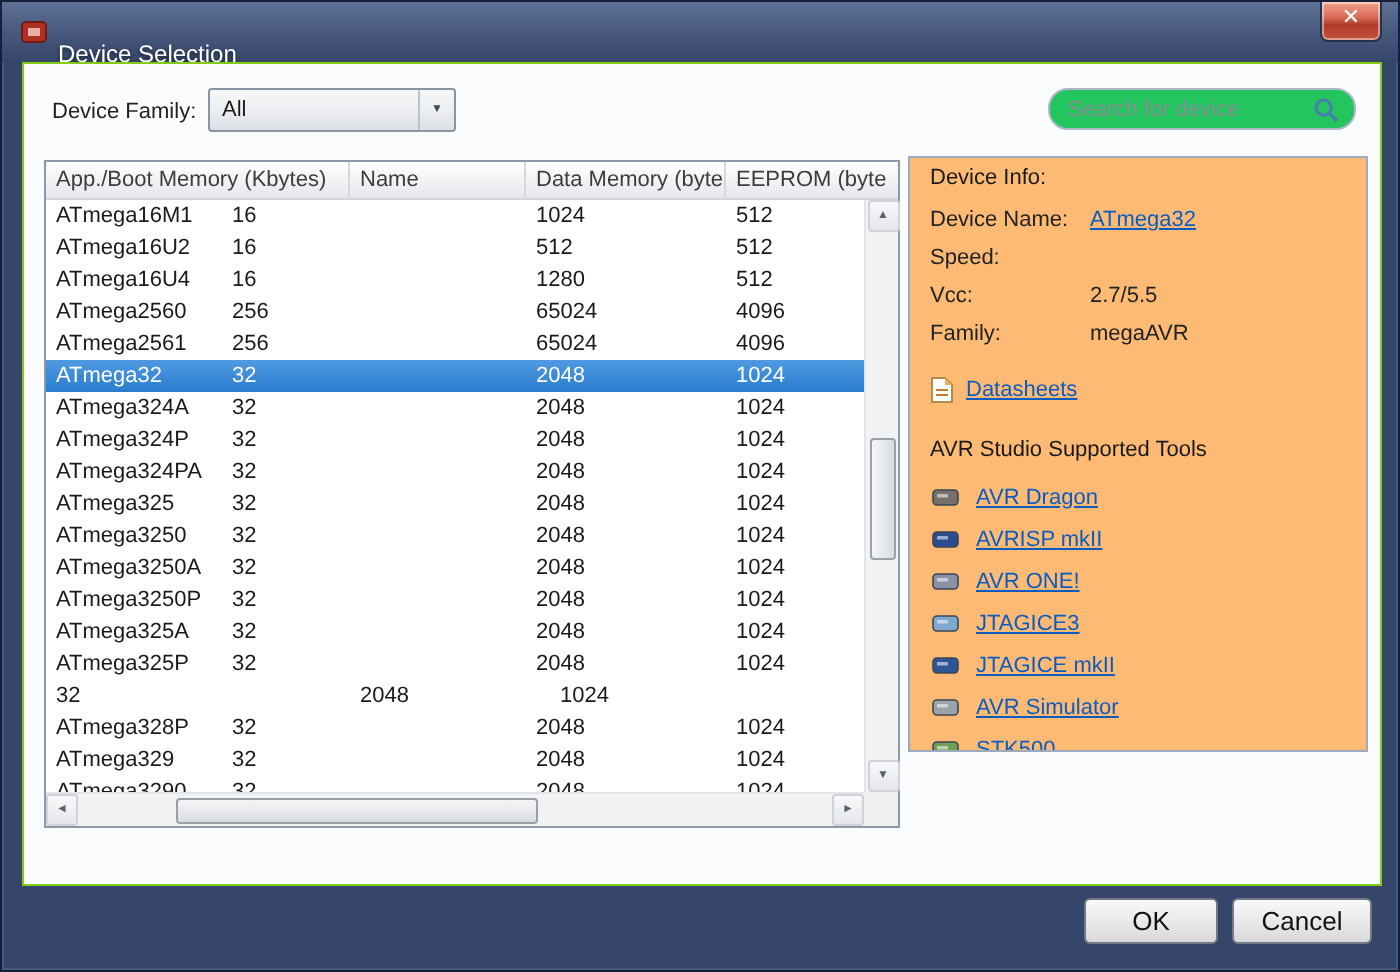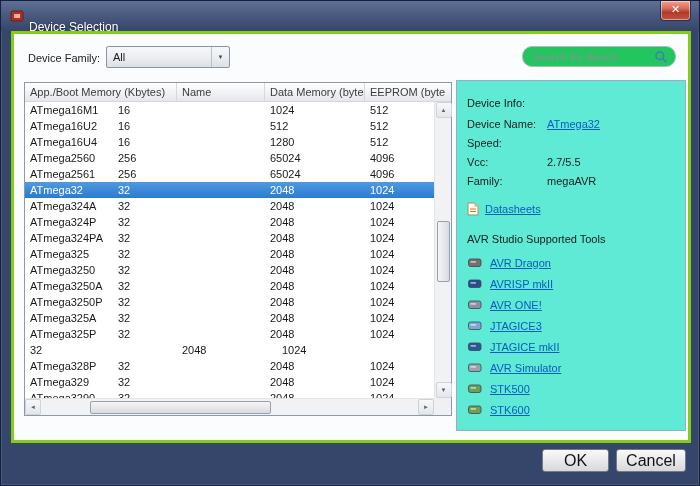--- a/index.html
+++ b/index.html
@@ -17,21 +17,21 @@
   .window-title { position:absolute; left:28px; top:13px; line-height:27px; color:#ffffff; font-size:12px;
                   text-shadow:0 1px 2px rgba(0,0,0,0.6); }
   .close-btn { position:absolute; top:0; right:8px; width:31px; height:20px;
                background:linear-gradient(to bottom,#f2a28f 0%,#d96b57 40%,#b03a2a 60%,#c4523d 100%);
                border:1px solid #24334e; border-top:none; border-radius:0 0 4px 4px;
                box-shadow: inset 0 0 0 1px rgba(255,255,255,0.45);
                color:#fff; text-align:center; line-height:17px; font-size:11px; cursor:default; }
 
   
   .content { position:absolute; left:10px; top:30px; width:680px; height:412px;
-             background:#fbfcfd; border:3px solid #84cc16; }
+             background:#fbfcfd; border:1px solid #84cc16; }
 
   .family-label { position:absolute; left:14px; top:18px; color:#222; }
   .combobox { position:absolute; left:92px; top:12px; width:124px; height:22px;
               border:1px solid #8795a5; border-radius:2px;
               background:linear-gradient(to bottom,#f6f7f9,#eceef1 50%,#dde0e5);
               display:flex; align-items:center; cursor:default; }
   .combobox .value { flex:1; padding-left:6px; }
   .combobox .arrow-zone { width:18px; height:100%; display:flex; align-items:center; justify-content:center;
                           border-left:1px solid #b9c1cb; font-size:6px; color:#3f4a58; }
 
@@ -66,34 +66,34 @@
   .vscroll .sb-btn { margin:0 0.5px; }
   .vthumb { position:absolute; left:1.5px; width:13px; top:39%; height:23%;
             background:linear-gradient(to right,#f4f5f6,#d9dce0); border:1px solid #9aa0a8; border-radius:2px; }
   .hscroll .track { position:relative; flex:1; }
   .hthumb { position:absolute; top:1.5px; height:13px; left:13%; width:48%;
             background:linear-gradient(to bottom,#f4f5f6,#d9dce0); border:1px solid #9aa0a8; border-radius:2px; }
   .vscroll { display:flex; flex-direction:column; }
   .vscroll .track { position:relative; flex:1; }
 
   
-  .info-panel { position:absolute; left:442px; top:46px; width:230px; height:351px;
-                background:#5eead4; border:1px solid #9cabbd; padding:16px 10px; overflow:hidden; }
+  .info-panel { position:absolute; left:442px; top:46px; width:230px; height:298px;
+                background:#fdba74; border:1px solid #9cabbd; padding:4px 10px; overflow:hidden; }
   .info-title { margin-bottom:8px; color:#1a1a1a; }
   .ifrow { display:flex; height:19px; line-height:15px; }
   .iflabel { width:80px; color:#222; }
   .ifvalue { flex:1; color:#222; }
   .link { color:var(--link,#0b5cc0); text-decoration:underline; cursor:default; }
   .datasheet-row { display:flex; align-items:center; gap:6px; margin-top:6px; height:20px; }
   .tools-title { margin-top:14px; margin-bottom:7px; color:#1a1a1a; }
   .toolrow { display:flex; align-items:center; gap:7px; height:21px;text-align:center; }
   .toolicon { flex:none; }
 
   
-  .btn { position:absolute; bottom:13px; height:23px; font-family:"Liberation Sans",sans-serif; font-size:16px; color:#111;
+  .btn { position:absolute; bottom:13px; height:23px; font-family:"Liberation Sans",sans-serif; font-size:13px; color:#111;
          background:linear-gradient(to bottom,#f9f9f9,#ebebeb 45%,#d8d8d8); border:1px solid #717a85; border-radius:3px;
          text-align:center; cursor:default; }
   .btn-ok { right:90px; width:67px; }
   .btn-cancel { right:13px; width:70px; }
 </style>
 </head>
 <body>
 
 <div class="window">
 

